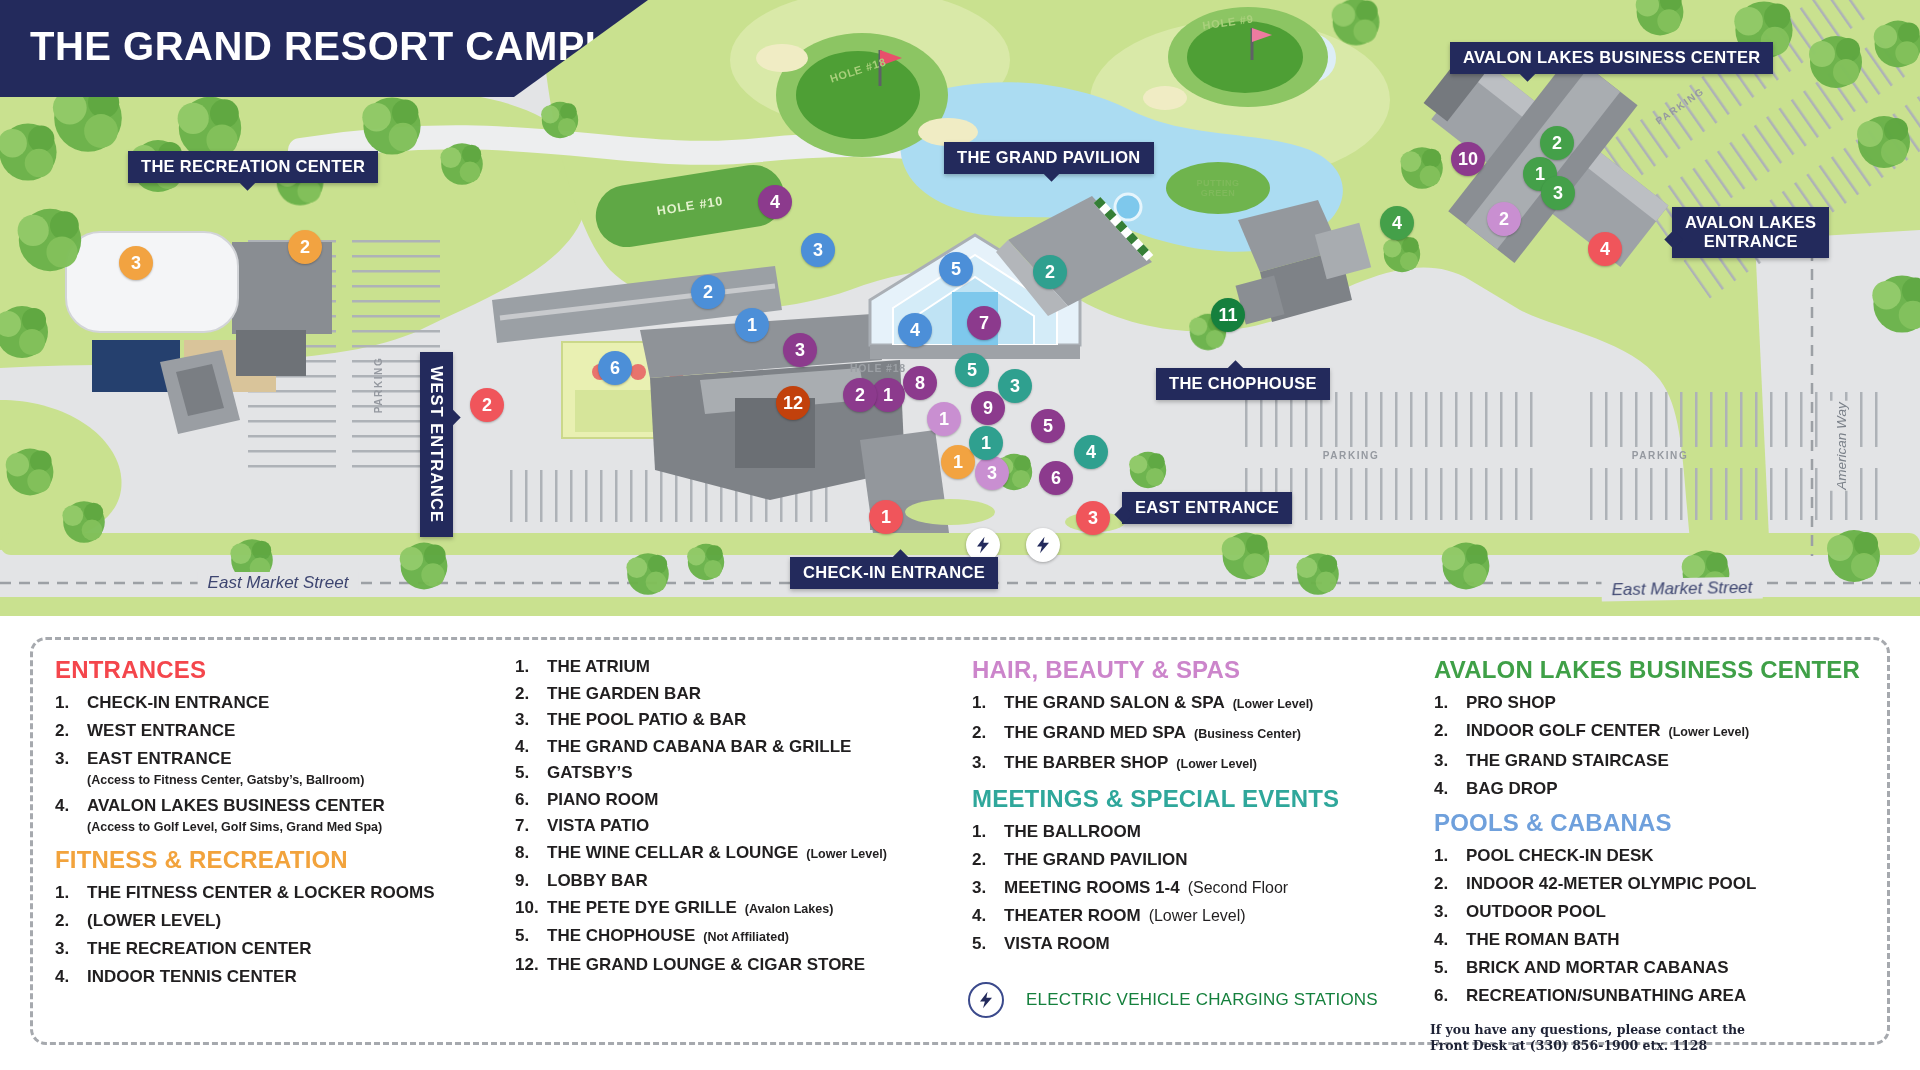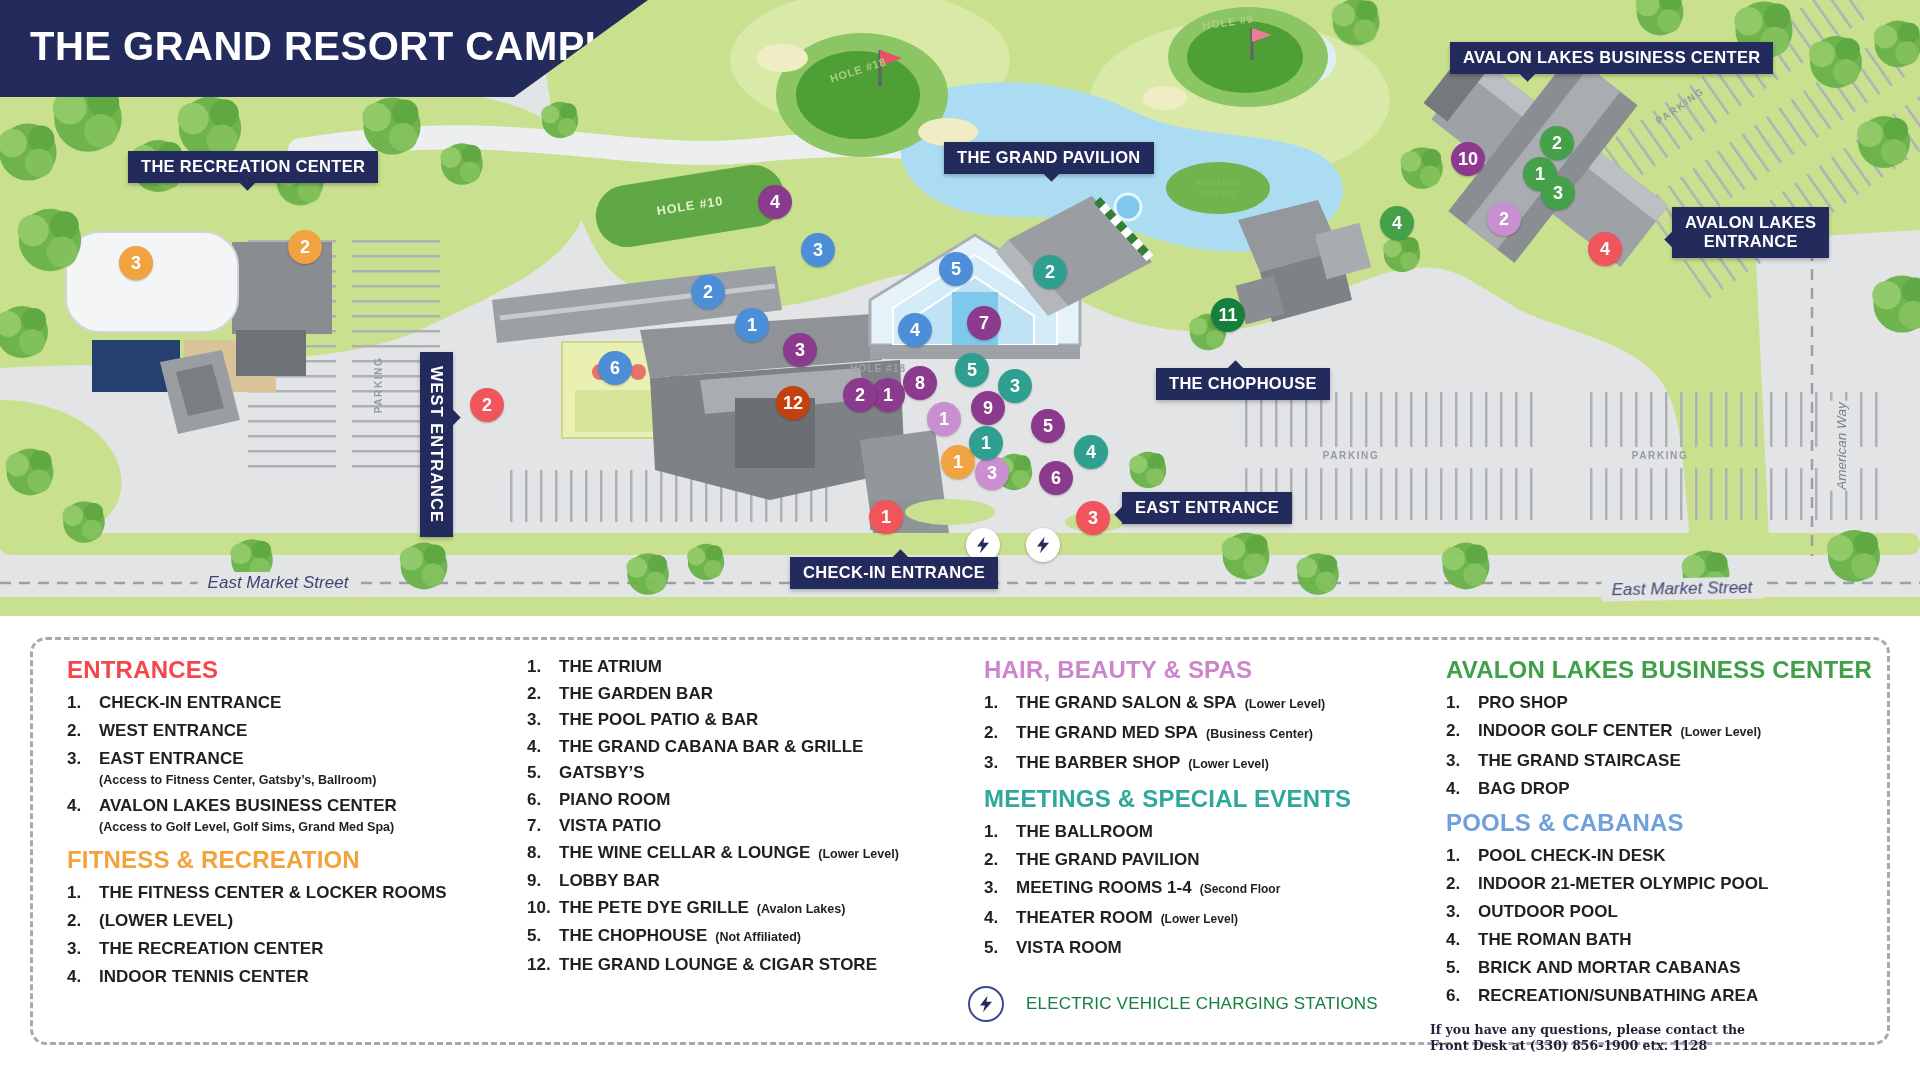--- a/index.html
+++ b/index.html
@@ -32,28 +32,28 @@
   .street-sm{color:#7A8089;font-style:italic;font-size:13.5px;background:#E3E4E6;padding:4px 1px;}
   .ev-badge{position:absolute;z-index:3;width:34px;height:34px;border-radius:50%;background:#fff;
             transform:translate(-50%,-50%);display:flex;align-items:center;justify-content:center;
             box-shadow:0 1px 3px rgba(0,0,0,.3);}
   .ev-badge svg,.ev-legend svg{display:block;}
   
   #legend-panel{position:absolute;left:30px;top:637px;width:1854px;height:402px;background:#fff;
                 border:3px dashed #A6A9AE;border-radius:16px;z-index:2;}
   .leg-col{position:absolute;top:18px;}
   #leg-col-0{left:18px;} #leg-col-1{left:478px;} #leg-col-2{left:935px;} #leg-col-3{left:1397px;}
-  .leg-section{margin:0 0 14px 16px;}
+  .leg-section{margin:0 0 14px 4px;}
   .leg-head{font-size:24px;font-weight:bold;line-height:24px;margin:0 0 12px 0;white-space:nowrap;letter-spacing:.2px;}
   .leg-item{display:flex;color:#211F20;font-weight:bold;font-size:17px;line-height:17px;
             margin:0 0 11px 0;white-space:nowrap;align-items:baseline;}
   .sec-dining .leg-item{margin-bottom:9.5px;}
   .leg-num{min-width:32px;}
   .leg-note{font-size:12.5px;margin-left:8px;}
-  .leg-note-lg{font-size:12px;font-weight:bold;margin-left:8px;}
+  .leg-note-lg{font-size:16px;font-weight:normal;margin-left:8px;}
   .leg-sub{color:#211F20;font-weight:bold;font-size:12.5px;line-height:13px;margin:-4px 0 10px 32px;white-space:nowrap;}
   .ev-legend{display:flex;align-items:center;margin-top:30px;}
   .ev-legend .circ{width:32px;height:32px;border-radius:50%;border:2px solid #3B4A8C;
                    display:flex;align-items:center;justify-content:center;margin-right:22px;}
   .ev-legend .txt{color:#15803d;font-weight:normal;font-size:17px;letter-spacing:.2px;}
   .contact{margin-top:18px;font-family:"DejaVu Serif",serif;font-weight:bold;font-size:12.5px;
            line-height:16px;color:#1E2235;}
 </style>
 </head>
 <body>
@@ -480,21 +480,21 @@
           </div>
         </div>
         <div class="leg-section sec-pools">
           <div class="leg-head" style="color: rgb(111, 160, 220);">POOLS &amp; CABANAS</div>
           <div class="leg-item">
             <div class="leg-num">1.</div>
             <div>POOL CHECK-IN DESK</div>
           </div>
           <div class="leg-item">
             <div class="leg-num">2.</div>
-            <div>INDOOR 21-METER OLYMPIC POOL</div>
+            <div>INDOOR 42-METER OLYMPIC POOL</div>
           </div>
           <div class="leg-item">
             <div class="leg-num">3.</div>
             <div>OUTDOOR POOL</div>
           </div>
           <div class="leg-item">
             <div class="leg-num">4.</div>
             <div>THE ROMAN BATH</div>
           </div>
           <div class="leg-item">

